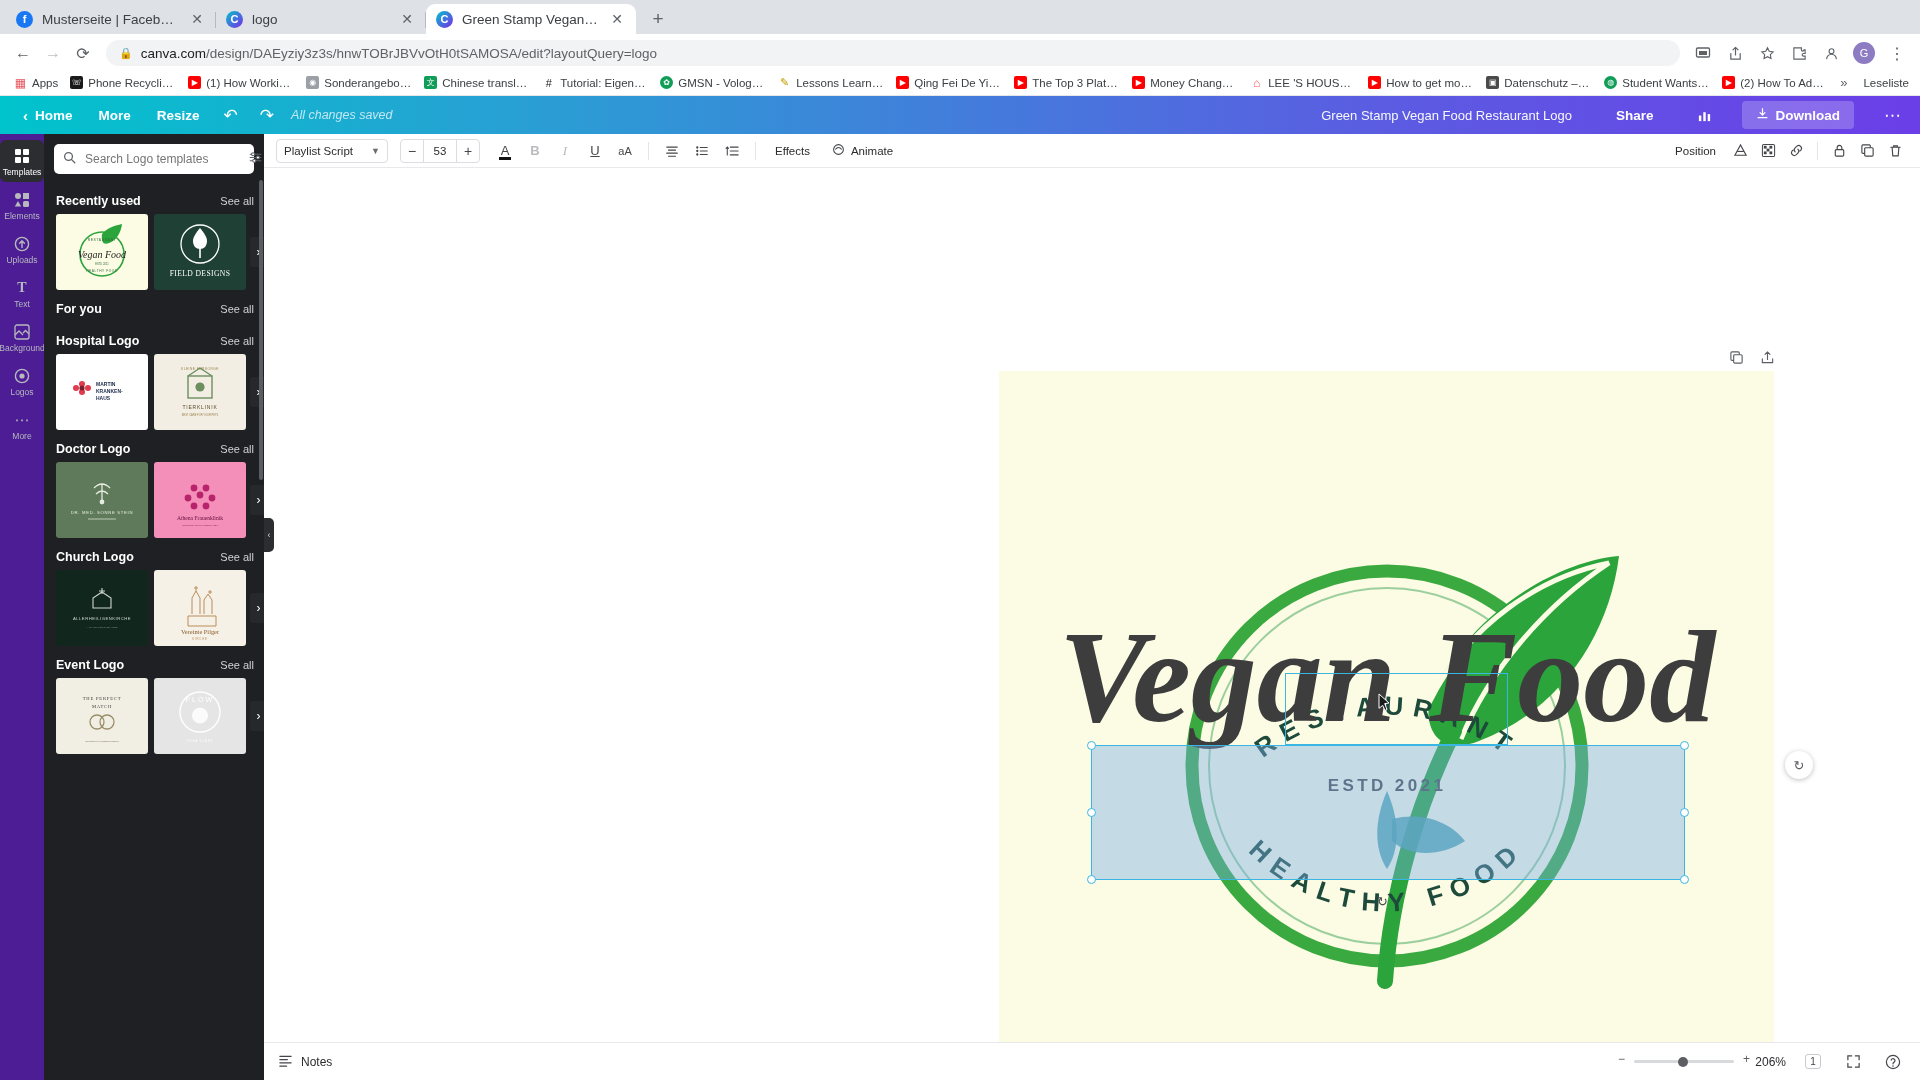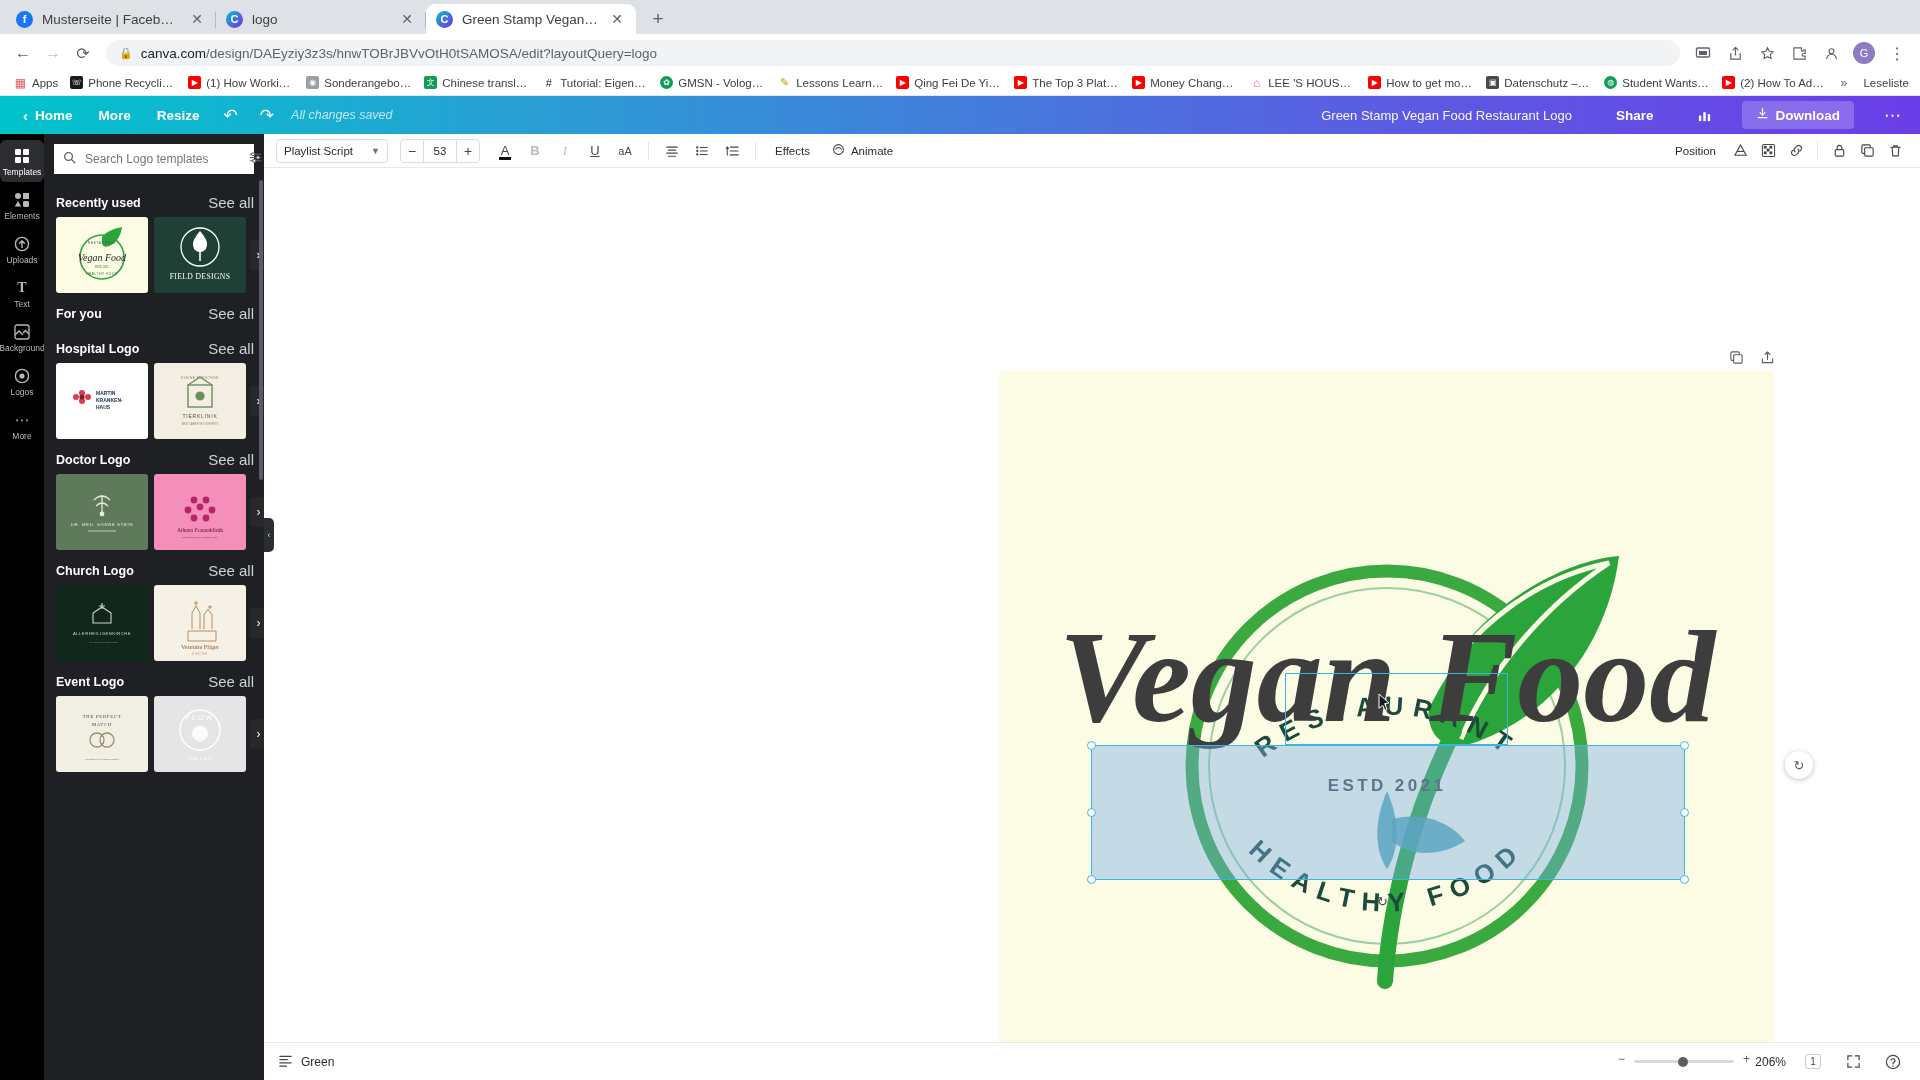--- a/index.html
+++ b/index.html
@@ -84,43 +84,43 @@
   .download-btn {
     background:rgba(255,255,255,.22); border-radius:4px; padding:6px 14px; font-size:13.5px;
     font-weight:600; display:flex; align-items:center; gap:7px;
   }
   .kebab { padding:4px 8px; font-size:17px; letter-spacing:1px;}
 
   
   .main { display:flex; height:calc(1080px - 34px - 38px - 24px - 38px); }
 
   
-  .rail { width:44px; background:#000000; display:flex; flex-direction:column;
+  .rail { width:44px; background:#4c1d95; display:flex; flex-direction:column;
     align-items:center; padding-top:6px; gap:2px; flex:0 0 44px;}
   .rail-item { width:44px; padding:7px 0 5px; display:flex; flex-direction:column; align-items:center;
     gap:3px; color:#b7b9bd; font-size:8.5px; }
   .rail-item.active { color:#fff; }
   .rail-item.active .rail-glyph { color:#fff; }
   .rail-glyph { font-size:15px; line-height:16px; height:17px; display:flex; align-items:center; }
   .rail-item.active { background:#2c2d30; border-radius:6px; }
 
   
   .panel { width:220px; background:#1f2023; flex:0 0 220px; position:relative;
     overflow:hidden; padding:10px 0 0 0;}
-  .searchbar { margin:0 10px 14px; height:30px; background:#fff; border-radius:0;
+  .searchbar { margin:0 10px 14px; height:30px; background:#fff; border-radius:5px;
     display:flex; align-items:center; gap:9px; padding:0 9px; }
   .searchbar .sic { color:#5f6368; font-size:13px; }
   .searchbar input { border:0; outline:0; flex:1; font-size:12px; color:#3c4043;
     font-family:inherit; background:transparent; }
   .searchbar .filt { color:#5f6368; font-size:13px; }
   .sec { margin:0 0 6px 0; }
   .sec-head { display:flex; align-items:center; justify-content:space-between;
     padding:6px 10px 6px 12px; }
   .sec-title { color:#fff; font-size:12.5px; font-weight:700; }
-  .see-all { color:#cfd1d4; font-size:15px; }
+  .see-all { color:#cfd1d4; font-size:11px; }
   .row { display:flex; gap:6px; padding:0 0 0 12px; position:relative; }
   .card { width:92px; height:76px; border-radius:3px; overflow:hidden; position:relative;
     display:flex; align-items:center; justify-content:center; }
   .chev { position:absolute; right:2px; top:50%; transform:translateY(-50%);
     width:17px; height:30px; background:rgba(40,41,45,.9); color:#fff; border-radius:3px;
     display:flex; align-items:center; justify-content:center; font-size:12px; }
   .scrollbar { position:absolute; right:1px; top:46px; width:4px; height:300px;
     background:#5b5d63; border-radius:3px; }
   .panel-collapse { position:absolute; left:264px; top:48%; width:10px; height:34px;
     background:#2c2d30; border-radius:0 5px 5px 0; color:#d4d6d9; font-size:9px;
@@ -762,21 +762,21 @@
 
     </div>
 
     <div class="bottombar">
       <div class="notes">
         <span>
           <svg width="15" height="15" viewBox="0 0 16 16">
               <path d="M2 3.5h12M2 7h8M2 10.5h12M2 14h7" stroke="#44464a" stroke-width="1.3" stroke-linecap="round"></path>
             </svg>
         </span>
-        <span>Green</span>
+        <span>Notes</span>
       </div>
       <div class="bb-right">
         <div class="slider">
           <span class="minus">−</span>
           <span class="knob"></span>
           <span class="plus">+</span>
         </div>
         <div class="zoomval">206%</div>
         <div class="bb-ico">
           <span class="pagecount">1</span>

